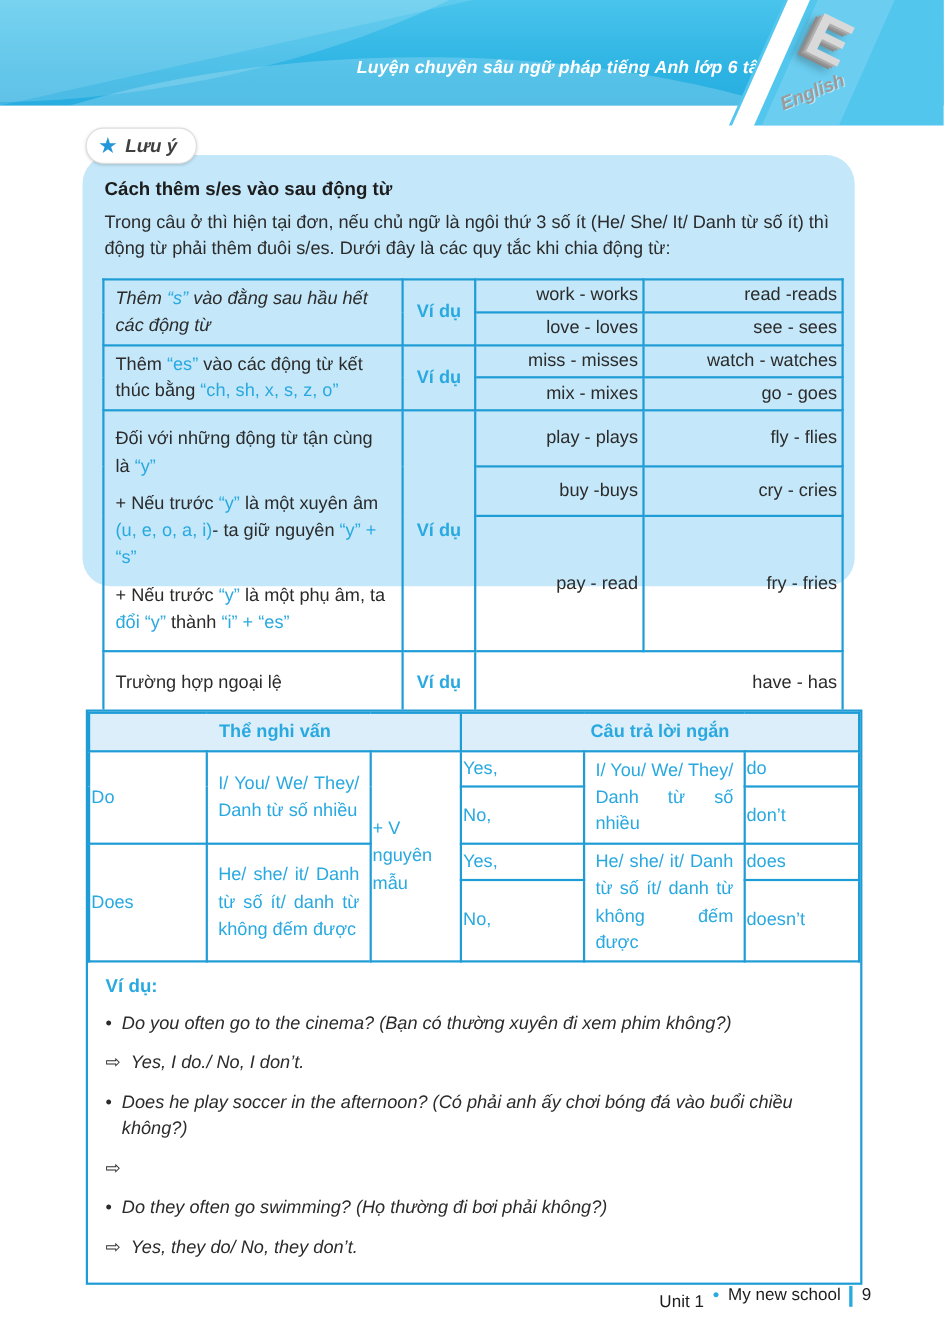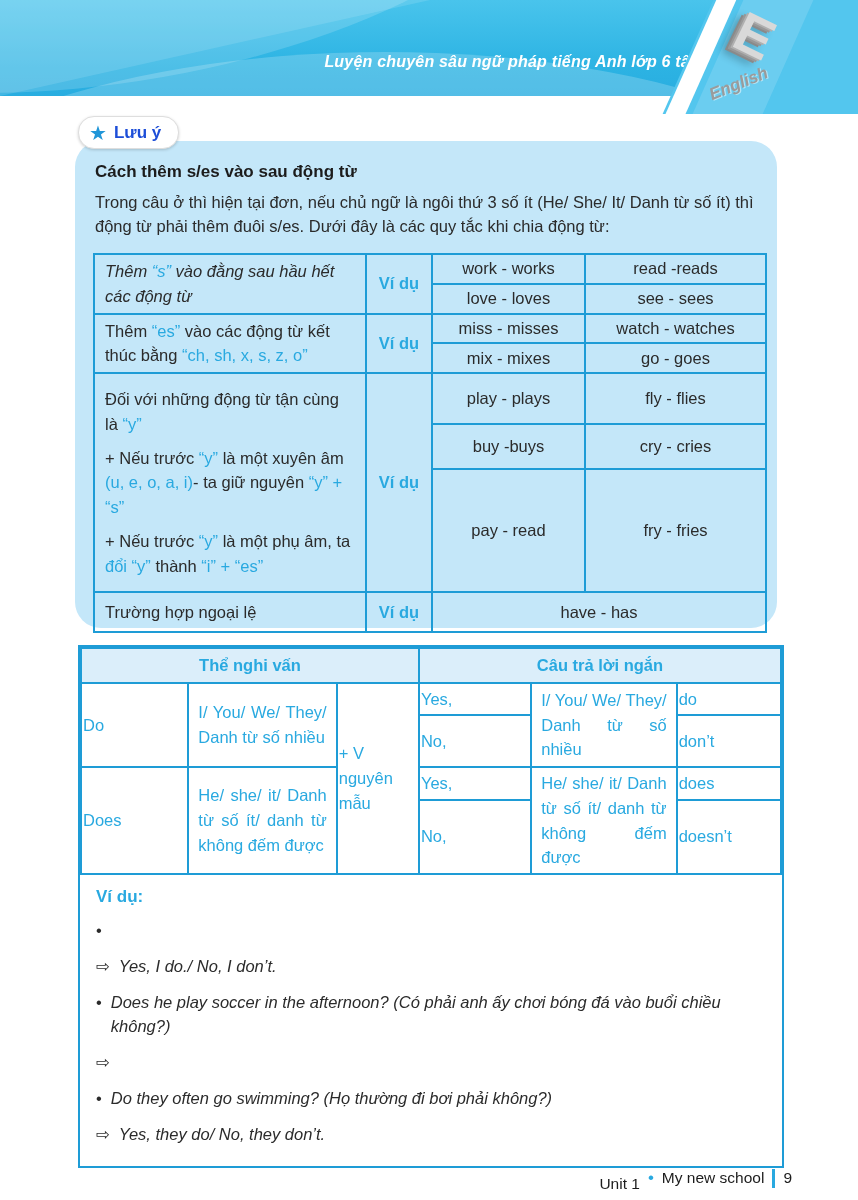--- a/index.html
+++ b/index.html
@@ -27,33 +27,33 @@
           color:#d9d9d9;transform:rotate(26deg);
           text-shadow:-2px 2px 0 #b0b0b0,-4px 4px 0 #989898,-6px 6px 0 #8a8a8a,-8px 9px 8px rgba(0,0,0,.30);}
   .logo-word{position:absolute;top:66px;left:6px;font-style:italic;font-weight:bold;font-size:17px;
              color:#9b9b9b;transform:rotate(-22deg);text-shadow:1px 1px 0 rgba(255,255,255,.5);}
 
   
   .badge{position:absolute;top:116px;left:78px;height:31px;background:#fff;border:1px solid #dedede;
          border-radius:16px;display:flex;align-items:center;gap:7px;padding:0 17px 0 10px;
          box-shadow:0 1px 3px rgba(0,0,0,.18);z-index:5;}
   .badge-star{color:#2196d8;font-size:20px;line-height:1;}
-  .badge-label{font-weight:bold;font-size:17px;color:#1d4ed8;}
-  .note-box{position:absolute;top:141px;left:75px;width:702px;height:487px;background:#c4e7f9;border-radius:26px;}
+  .badge-label{font-style:italic;font-weight:bold;font-size:17px;color:#404040;}
+  .note-box{position:absolute;top:141px;left:75px;width:702px;height:392px;background:#c4e7f9;border-radius:26px;}
   .note-heading{margin:21px 20px 0;font-weight:bold;font-size:17px;color:#1c1c1c;}
   .note-intro{margin:9px 20px 0;font-size:16.5px;line-height:1.45;color:#2b2b2b;}
 
   
   .rules{position:absolute;top:253px;left:93px;width:672px;border-collapse:collapse;table-layout:fixed;}
   .rules td{border:2px solid #1e9cd6;font-size:16.5px;color:#2b2b2b;vertical-align:middle;}
   .rules .desc{padding:4px 10px;line-height:1.5;text-align:left;}
   .rules .desc p{margin:9px 0;}
   .rules .it{font-style:italic;}
   .rules .vi{color:#29a9e0;font-weight:bold;text-align:center;padding:0 2px;}
-  .rules .ex{text-align:center;padding:0 4px;}
+  .rules .ex{text-align:right;padding:0 4px;}
   .cy{color:#29a9e0;}
 
   
   .qa-wrap{position:absolute;top:645px;left:78px;width:702px;border:2px solid #1e9cd6;background:#fff;}
   .qa{width:100%;border-collapse:collapse;table-layout:fixed;}
   .qa th,.qa td{border:2px solid #1e9cd6;color:#29a9e0;font-size:16.5px;vertical-align:middle;}
   .qa th{background:#dbeefa;font-weight:bold;height:31px;text-align:center;}
   .qa .aux,.qa .yn,.qa .short,.qa .verb{text-align:left;font-weight:normal;}
   .qa .subject{text-align:justify;text-align-last:left;padding:3px 9px;line-height:1.5;}
   .qa .verb{line-height:1.5;margin-top:35px;}
@@ -141,21 +141,21 @@
         <td class="ex">fly - flies</td>
       </tr>
       <tr style="height:40px">
         <td class="ex">buy -buys</td>
         <td class="ex">cry - cries</td>
       </tr>
       <tr style="height:110px">
         <td class="ex">pay - read</td>
         <td class="ex">fry - fries</td>
       </tr>
-      <tr style="height:40px">
+      <tr style="height:56px">
         <td class="desc"><span>Trường hợp ngoại lệ</span></td>
         <td class="vi">Ví dụ</td>
         <td class="ex" colspan="2">have - has</td>
       </tr>
     </tbody>
   </table>
 
   <div class="qa-wrap">
     <table class="qa">
       <colgroup>
@@ -194,20 +194,21 @@
           <td class="yn">No,</td>
           <td class="short">doesn’t</td>
         </tr>
       </tbody>
     </table>
 
     <div class="ex-section">
       <div class="ex-label">Ví dụ:</div>
       <div class="ex-item">
         <span class="ex-marker">•</span>
+        <span>Do you often go to the cinema? (Bạn có thường xuyên đi xem phim không?)</span>
       </div>
       <div class="ex-item">
         <span class="ex-marker">⇨</span>
         <span>Yes, I do./ No, I don’t.</span>
       </div>
       <div class="ex-item">
         <span class="ex-marker">•</span>
         <span>Does he play soccer in the afternoon? (Có phải anh ấy chơi bóng đá vào buổi chiều không?)</span>
       </div>
       <div class="ex-item">

